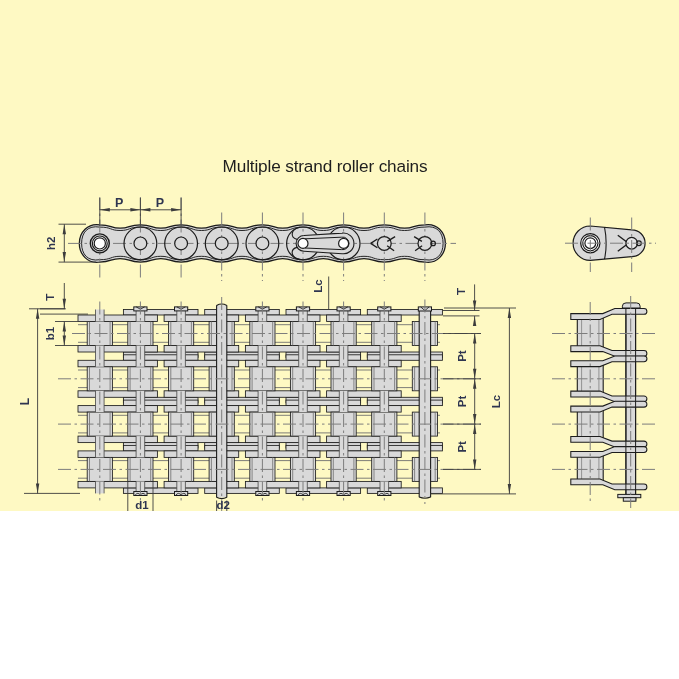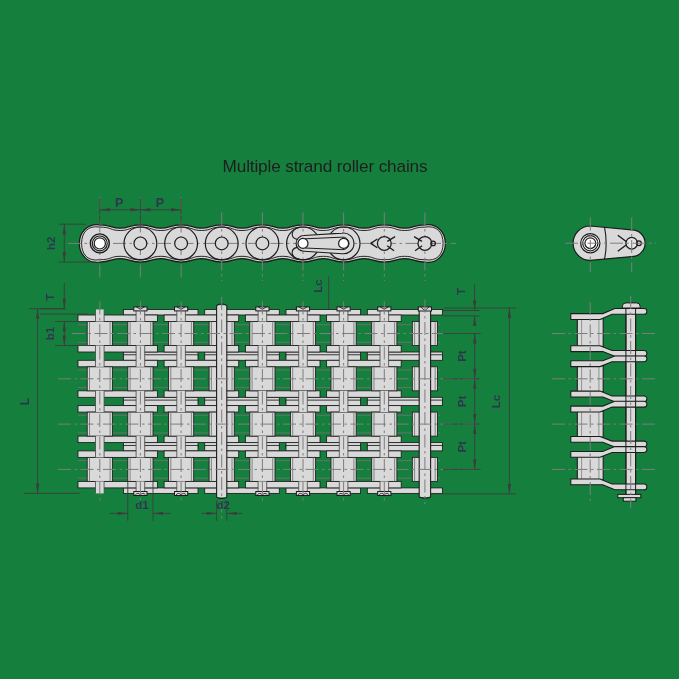--- a/index.html
+++ b/index.html
@@ -1,17 +1,17 @@
 <!DOCTYPE html>
 <html><head>
 <meta charset="utf-8">
 <title>Multiple strand roller chains</title>
 <style>
 html,body{margin:0;padding:0;background:#ffffff;}
-#page{width:679px;height:679px;position:relative;background:#15803d;overflow:hidden;}
+#page{width:679px;height:511px;position:relative;background:#fef9c3;overflow:hidden;}
 </style>
 </head>
 <body>
 <div id="page">
 <svg width="679" height="679" viewBox="0 0 679 679">
 
 <text x="325" y="172.2" font-family="Liberation Sans, sans-serif" font-size="17.2" letter-spacing="-0.15" fill="#1e1e1e" text-anchor="middle">Multiple strand roller chains</text>
 
 <g>
 <path d="M 99.8 224.8 C 111.8 224.8 110.1 228.2 120.1 228.2 C 130.1 228.2 128.4 224.8 140.4 224.8 C 152.4 224.8 150.8 228.2 160.8 228.2 C 170.8 228.2 169.1 224.8 181.1 224.8 C 193.1 224.8 191.4 228.2 201.4 228.2 C 211.4 228.2 209.7 224.8 221.7 224.8 C 233.7 224.8 232.0 228.2 242.0 228.2 C 252.0 228.2 250.4 224.8 262.4 224.8 C 274.4 224.8 272.7 228.2 282.7 228.2 C 292.7 228.2 291.0 224.8 303.0 224.8 C 315.0 224.8 313.3 228.2 323.3 228.2 C 333.3 228.2 331.6 224.8 343.6 224.8 C 355.6 224.8 354.0 228.2 364.0 228.2 C 374.0 228.2 372.3 224.8 384.3 224.8 C 396.3 224.8 394.6 228.2 404.6 228.2 C 414.6 228.2 412.9 224.8 424.9 224.8 C 436.9 222.8 445.4 232.4 445.4 243.4 C 445.4 254.4 436.9 264.0 424.9 262.0 C 412.9 262.0 414.6 258.6 404.6 258.6 C 394.6 258.6 396.3 262.0 384.3 262.0 C 372.3 262.0 374.0 258.6 364.0 258.6 C 354.0 258.6 355.6 262.0 343.6 262.0 C 331.6 262.0 333.3 258.6 323.3 258.6 C 313.3 258.6 315.0 262.0 303.0 262.0 C 291.0 262.0 292.7 258.6 282.7 258.6 C 272.7 258.6 274.4 262.0 262.4 262.0 C 250.4 262.0 252.0 258.6 242.0 258.6 C 232.0 258.6 233.7 262.0 221.7 262.0 C 209.7 262.0 211.4 258.6 201.4 258.6 C 191.4 258.6 193.1 262.0 181.1 262.0 C 169.1 262.0 170.8 258.6 160.8 258.6 C 150.8 258.6 152.4 262.0 140.4 262.0 C 128.4 262.0 130.1 258.6 120.1 258.6 C 110.1 258.6 111.8 262.0 99.8 262.0 C 87.8 264.0 79.3 254.4 79.3 243.4 C 79.3 232.4 87.8 222.8 99.8 224.8 Z" fill="#d9d9d9" stroke="#1c1c1c" stroke-width="1.25"></path>

